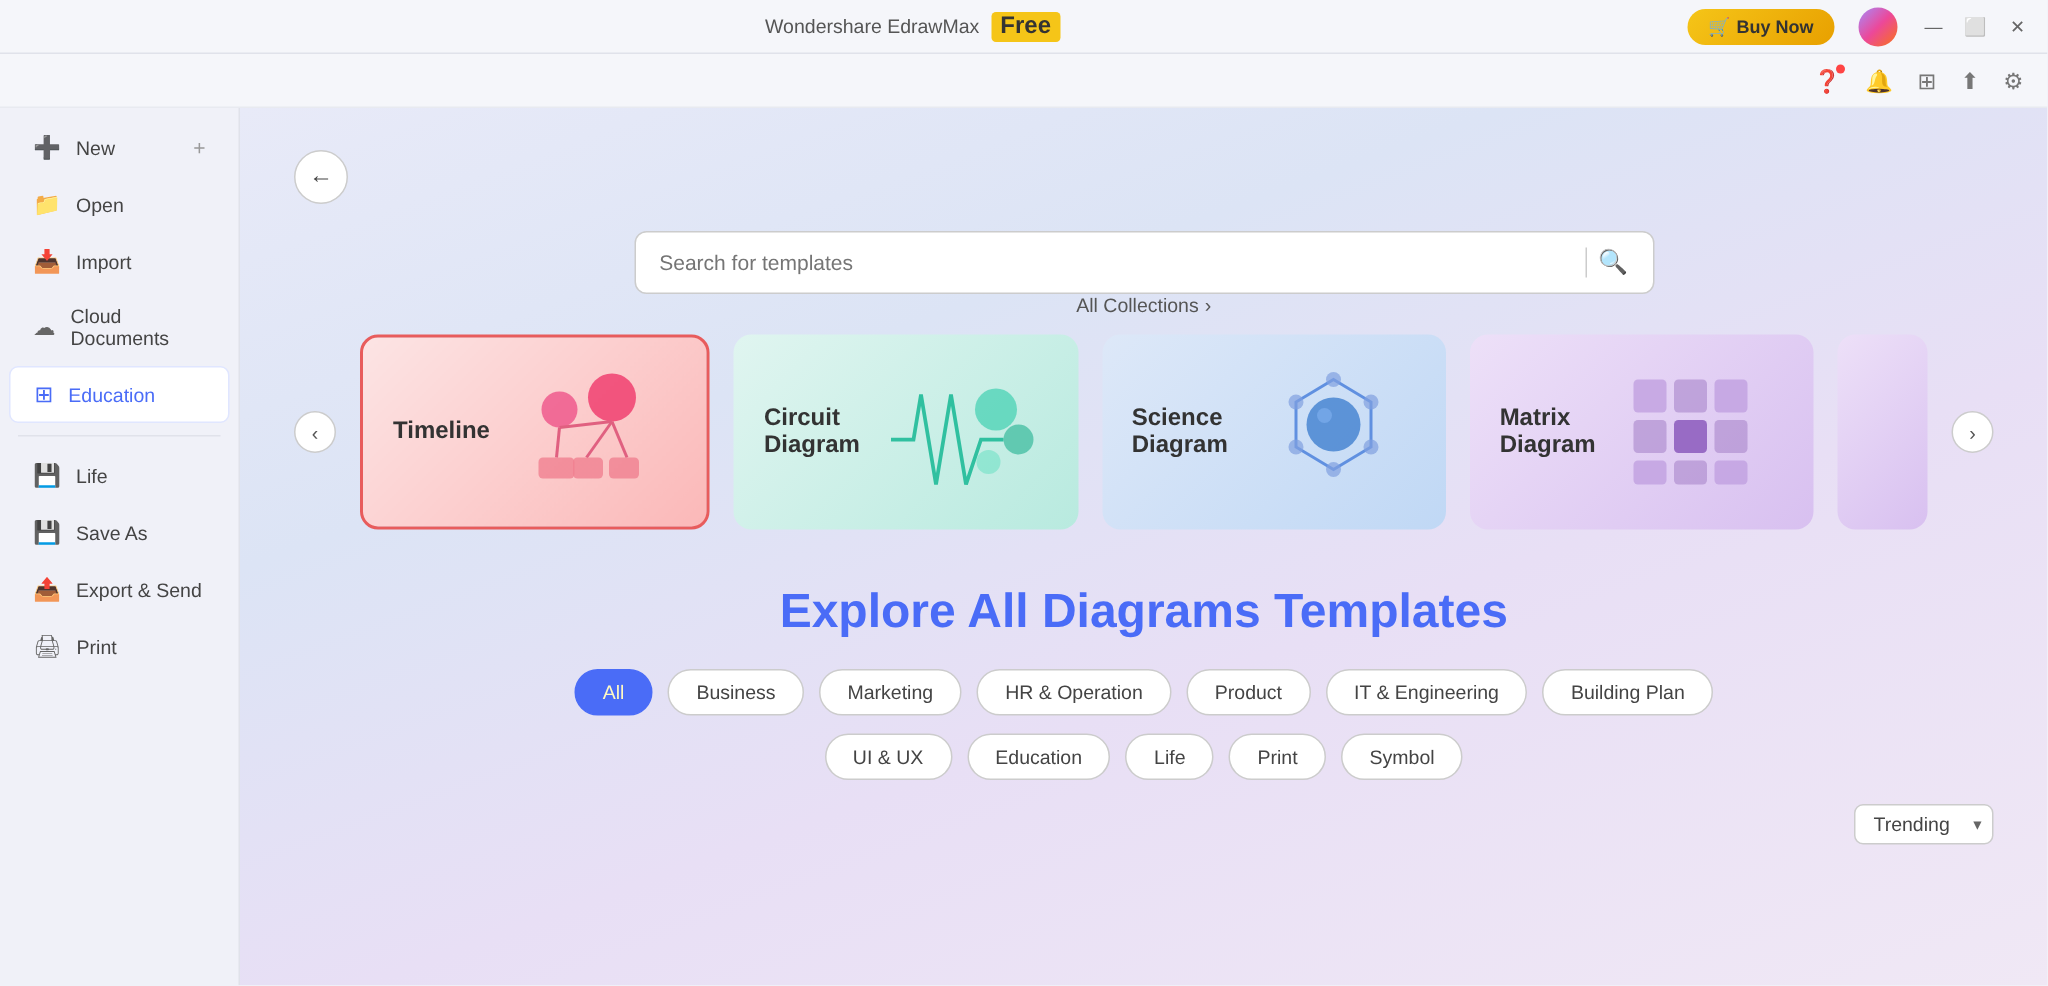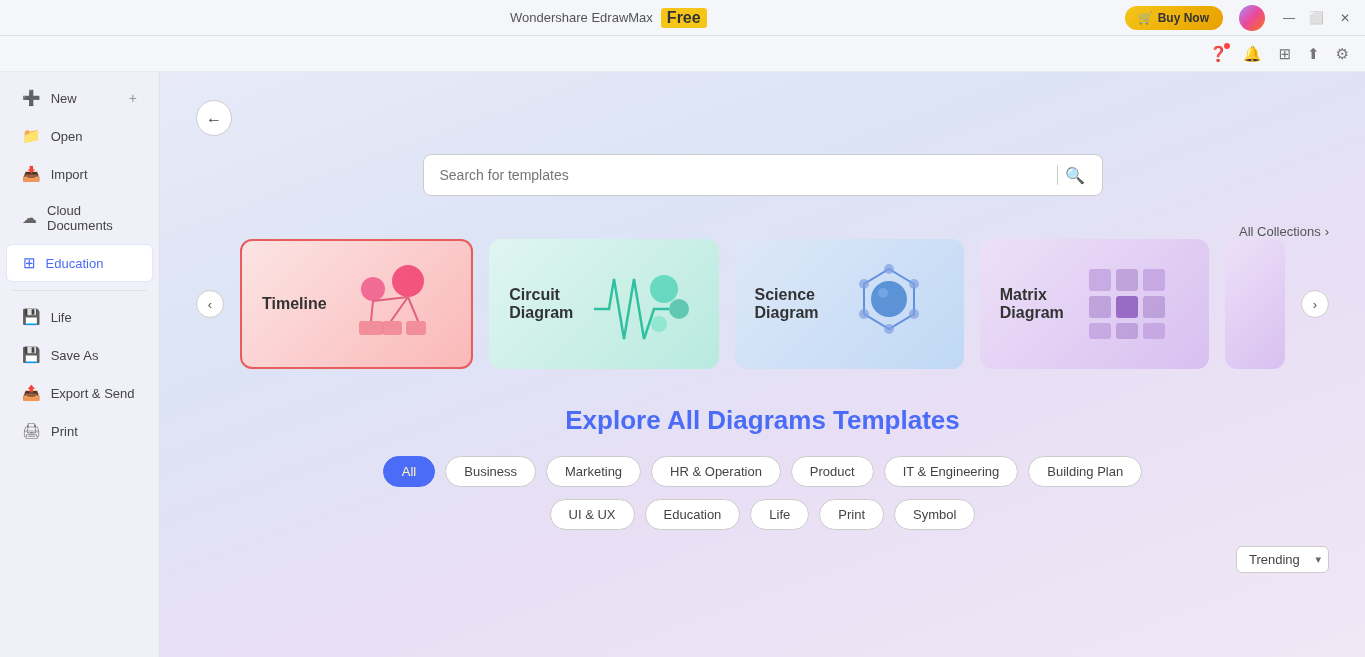--- a/index.html
+++ b/index.html
@@ -168,21 +168,20 @@
       justify-content: center;
       font-size: 16px;
       cursor: pointer;
       color: #444;
     }
 
     
     .search-container {
       display: flex;
       justify-content: center;
-      margin-bottom: 28px;
     }
     .search-box {
       display: flex;
       align-items: center;
       width: 680px;
       background: #fff;
       border: 1.5px solid #ccc;
       border-radius: 8px;
       padding: 10px 16px;
       gap: 8px;
@@ -194,22 +193,23 @@
       font-size: 14px;
       color: #999;
       background: transparent;
     }
     .search-divider { width: 1px; height: 20px; background: #ccc; }
     .search-icon-btn { cursor: pointer; color: #555; font-size: 16px; }
 
     
     .collections-header {
       display: flex;
-      justify-content: flex-end;
-      align-items: center;
+      justify-content: center;
+      align-items: center;
+      margin-bottom: 12px;
     }
     .all-collections-link {
       font-size: 13px;
       color: #555;
       cursor: pointer;
       display: flex;
       align-items: center;
       gap: 4px;
     }
 
@@ -261,21 +261,21 @@
       flex: 1;
       height: 100%;
       display: flex;
       align-items: center;
       justify-content: center;
     }
 
     
     .explore-title {
       text-align: center;
-      font-size: 26px;
+      font-size: 32px;
       font-weight: 700;
       color: #222;
       margin-bottom: 20px;
     }
     .explore-title span { color: #4a6cf7; }
 
     
     .filter-row {
       display: flex;
       justify-content: center;

